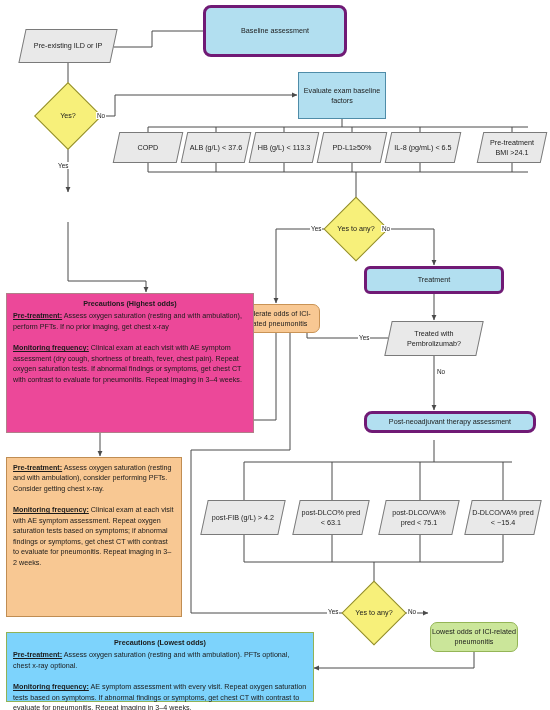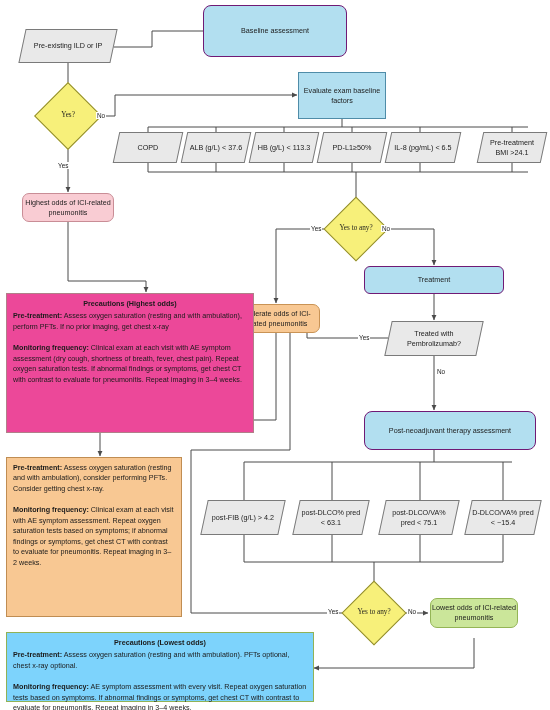--- a/index.html
+++ b/index.html
@@ -28,21 +28,21 @@
     justify-content:center;
     text-align:center;
     font-size:7.2px;
     line-height:1.35;
     color:#1b1b1b;
     z-index:3;
   }
   
   .blue{
     background:#b2dff0;
-    border:1px solid #701a75;
+    border:3px solid #701a75;
     border-radius:8px;
   }
   .blue-sq{
     background:#b2dff0;
     border:1px solid #4f8ca8;
     border-radius:0;
   }
   
   .para{
     background:#e9e9e9;
@@ -68,21 +68,20 @@
     background:#f7f07a;
     border:1px solid #8f8a2e;
     transform:rotate(45deg);
     box-sizing:border-box;
   }
   .diamond .dlabel{
     position:relative;
     z-index:2;
     width:100%;
     text-align:center;
-    font-family:Liberation Serif, serif;
   }
   
   .pink-node{
     background:#f9ccd3;
     border:1px solid #c98d96;
     border-radius:7px;
   }
   .orange-node{
     background:#f8c893;
     border:1px solid #c99355;
@@ -107,21 +106,21 @@
   .panel.pink{ background:#ec4899; border-color:#b07f88; }
   .panel.orange{ background:#f8c893; border-color:#c08d52; }
   .panel.green{ background:#7dd3fc; border-color:#91b256; }
   .panel .ptitle{
     font-weight:bold;
     text-align:center;
     margin-bottom:2px;
   }
   .panel .pblock{ margin:0 0 0 0; }
   .panel .pgap{ height:11px; }
-  .panel b{ font-weight:bold; }
+  .panel b{ font-weight:bold;text-decoration:underline; }
   .edgelabel{
     position:absolute;
     font-size:6.4px;
     color:#1b1b1b;
     background:#ffffff;
     padding:0 1px;
     z-index:4;
     white-space:nowrap;
   }
 </style>
@@ -229,42 +228,39 @@
   <div class="node para" style="left:320px; top:132px; width:64px; height:31px;">
     <span class="inner">PD-L1≥50%</span>
   </div>
   <div class="node para" style="left:388px; top:132px; width:70px; height:31px;">
     <span class="inner">IL-8 (pg/mL) &lt; 6.5</span>
   </div>
   <div class="node para" style="left:480px; top:132px; width:64px; height:31px;">
     <span class="inner">Pre-treatment BMI &gt;24.1</span>
   </div>
 
-  <div class="node pink-node" style="left:22px; top:193px; width:92px; height:29px;">
-    <span>Highest odds of ICI-related pneumonitis</span>
-  </div>
 
   <div class="node diamond" style="left:333px; top:206px; width:46px; height:46px;">
     <span class="dshape"></span>
     <span class="dlabel">Yes to any?</span>
   </div>
 
   <div class="node orange-node" style="left:232px; top:304px; width:88px; height:29px;">
     <span>Moderate odds of ICI-related pneumonitis</span>
   </div>
 
   <div class="node blue" style="left:364px; top:266px; width:140px; height:28px;border-radius:6px;">
     <span>Treatment</span>
   </div>
 
   <div class="node para" style="left:388px; top:321px; width:92px; height:35px;">
     <span class="inner">Treated with Pembrolizumab?</span>
   </div>
 
-  <div class="node blue" style="left:364px; top:411px; width:172px; height:39px;">
+  <div class="node blue" style="left:364px; top:411px; width:172px; height:22px;">
     <span>Post-neoadjuvant therapy assessment</span>
   </div>
 
   <div class="node para" style="left:204px; top:500px; width:78px; height:35px;">
     <span class="inner">post-FIB (g/L) &gt; 4.2</span>
   </div>
   <div class="node para" style="left:296px; top:500px; width:70px; height:35px;">
     <span class="inner">post-DLCO% pred &lt; 63.1</span>
   </div>
   <div class="node para" style="left:382px; top:500px; width:74px; height:35px;">
@@ -272,21 +268,21 @@
   </div>
   <div class="node para" style="left:468px; top:500px; width:70px; height:35px;">
     <span class="inner">D-DLCO/VA% pred &lt; −15.4</span>
   </div>
 
   <div class="node diamond" style="left:351px; top:590px; width:46px; height:46px;">
     <span class="dshape"></span>
     <span class="dlabel">Yes to any?</span>
   </div>
 
-  <div class="node green-node" style="left:430px; top:598px; width:88px; height:30px;">
+  <div class="node green-node" style="left:430px; top:622px; width:88px; height:30px;">
     <span>Lowest odds of ICI-related pneumonitis</span>
   </div>
 
   <div class="panel pink" style="left:6px; top:293px; width:248px; height:140px;">
     <div class="ptitle">Precautions (Highest odds)</div>
     <div class="pblock"><b>Pre-treatment:</b><span> Assess oxygen saturation (resting and with ambulation), perform PFTs. If no prior imaging, get chest x-ray</span></div>
     <div class="pgap"></div>
     <div class="pblock"><b>Monitoring frequency:</b><span> Clinical exam at each visit with AE symptom assessment (dry cough, shortness of breath, fever, chest pain). Repeat oxygen saturation tests. If abnormal findings or symptoms, get chest CT with contrast to evaluate for pneumonitis. Repeat imaging in 3–4 weeks.</span></div>
   </div>
 

